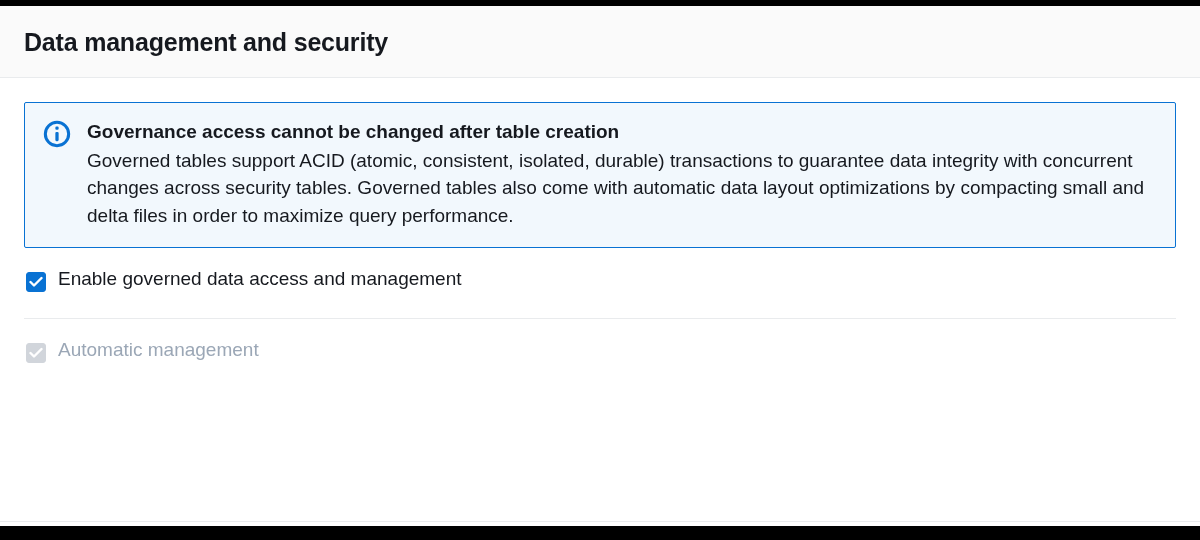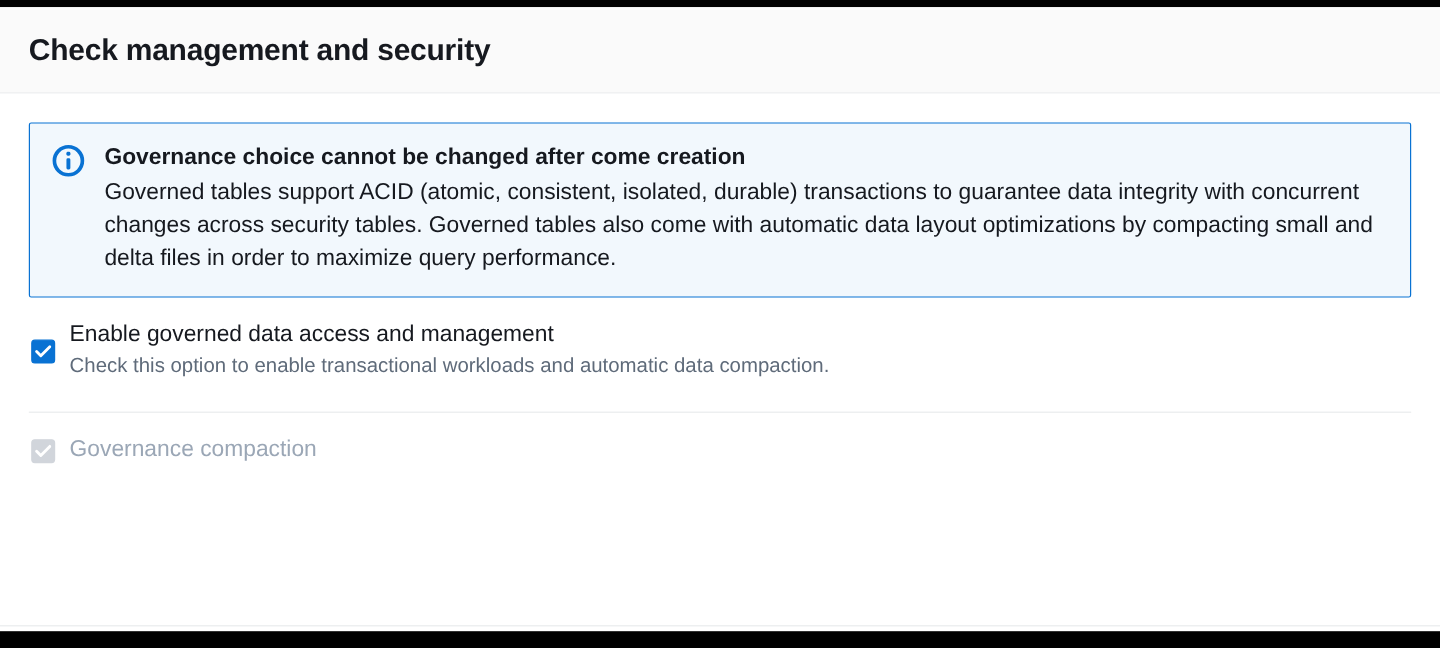--- a/index.html
+++ b/index.html
@@ -68,21 +68,21 @@
     }
     .alert-body {
       font-size: 19px;
       font-weight: 400;
       color: #16191f;
       line-height: 1.45;
     }
     .checkbox-row {
       display: flex;
       gap: 12px;
-      align-items: center;
+      align-items: flex-end;
       margin-top: 18px;
       padding-left: 2px;
     }
     .checkbox-box {
       width: 20px;
       height: 20px;
       border-radius: 3px;
       flex-shrink: 0;
       display: flex;
       align-items: center;
@@ -147,60 +147,59 @@
       height: 14px;
       background: #000000;
     }
   </style>
 </head>
 <body>
 
 <div class="top-bar"></div>
 
 <div class="header-region">
-  <h2 class="section-title">Check management and security</h2>
+  <h2 class="section-title">Data management and security</h2>
 </div>
 
 <div class="content-panel">
 
   <div class="info-alert">
     <div class="info-icon-wrap">
       <svg viewBox="0 0 24 24" fill="none">
         <circle cx="12" cy="12" r="10" stroke="#0972d3" stroke-width="2.6"></circle>
         <rect x="10.6" y="10.2" width="2.8" height="8" rx="1" fill="#0972d3"></rect>
         <rect x="10.6" y="5.6" width="2.8" height="2.8" rx="1" fill="#0972d3"></rect>
       </svg>
     </div>
     <div class="alert-text">
-      <div class="alert-heading">Governance choice cannot be changed after come creation</div>
+      <div class="alert-heading">Governance access cannot be changed after table creation</div>
       <div class="alert-body">Governed tables support ACID (atomic, consistent, isolated, durable) transactions to guarantee data integrity with concurrent changes across security tables. Governed tables also come with automatic data layout optimizations by compacting small and delta files in order to maximize query performance.</div>
     </div>
   </div>
 
   <div class="checkbox-row">
     <div class="checkbox-box checked-active">
       <svg viewBox="0 0 14 12" fill="none">
         <path d="M1.5 6 L5 9.5 L12.5 2" stroke="#ffffff" stroke-width="2.4" stroke-linecap="round" stroke-linejoin="round"></path>
       </svg>
     </div>
     <div class="checkbox-text">
       <div class="checkbox-label">Enable governed data access and management</div>
-      <div class="checkbox-description">Check this option to enable transactional workloads and automatic data compaction.</div>
     </div>
   </div>
 
   <div class="divider"></div>
 
   <div class="checkbox-row" style="margin-top:0;">
     <div class="checkbox-box checked-disabled">
       <svg viewBox="0 0 14 12" fill="none">
         <path d="M1.5 6 L5 9.5 L12.5 2" stroke="#ffffff" stroke-width="2.4" stroke-linecap="round" stroke-linejoin="round"></path>
       </svg>
     </div>
     <div class="checkbox-text">
-      <div class="checkbox-label disabled">Governance compaction</div>
+      <div class="checkbox-label disabled">Automatic management</div>
     </div>
   </div>
 
 </div>
 
 <div class="bottom-border"></div>
 <div class="bottom-bar"></div>
 
 </body></html>

